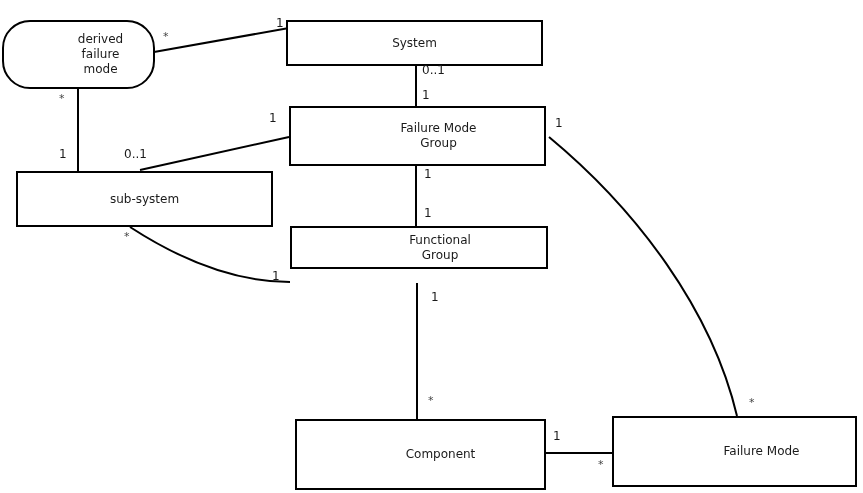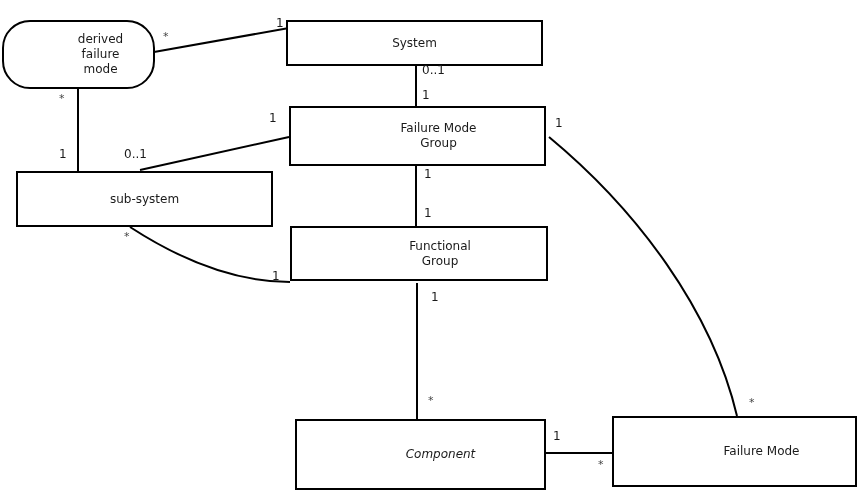--- a/index.html
+++ b/index.html
@@ -41,25 +41,25 @@
       <div class="uml-box" style="left: 286px; top: 2px; width: 257px; height: 46px; margin-top: 18px;">
         <div class="box-label" style="padding-left: 0px;">System</div>
       </div>
       <div class="uml-box" style="left: 289px; top: 106px; width: 257px; height: 60px;">
         <div class="box-label" style="padding-left: 42px;">Failure Mode
 Group</div>
       </div>
       <div class="uml-box" style="left: 16px; top: 171px; width: 257px; height: 56px;">
         <div class="box-label" style="padding-left: 0px;">sub-system</div>
       </div>
-      <div class="uml-box" style="left: 290px; top: 226px; width: 258px; height: 55px; align-items: center;">
+      <div class="uml-box" style="left: 290px; top: 226px; width: 258px; height: 43px; align-items: center;">
         <div class="box-label" style="padding-left: 42px;">Functional
 Group</div>
       </div>
-      <div class="uml-box" style="left: 295px; top: 419px; width: 251px; height: 71px; font-style: italic;">
+      <div class="uml-box" style="left: 295px; top: 419px; width: 251px; height: 71px;">
         <div class="box-label" style="padding-left: 40px;">Component</div>
       </div>
       <div class="uml-box" style="left: 612px; top: 416px; width: 245px; height: 71px;">
         <div class="box-label" style="padding-left: 54px;">Failure Mode</div>
       </div>
     </div>
   <div id="labels-layer">
       <div class="mult star" style="left: 163px; top: 31px;">*</div>
       <div class="mult" style="left: 276px; top: 17px;">1</div>
       <div class="mult" style="left: 422px; top: 64px;">0..1</div>

